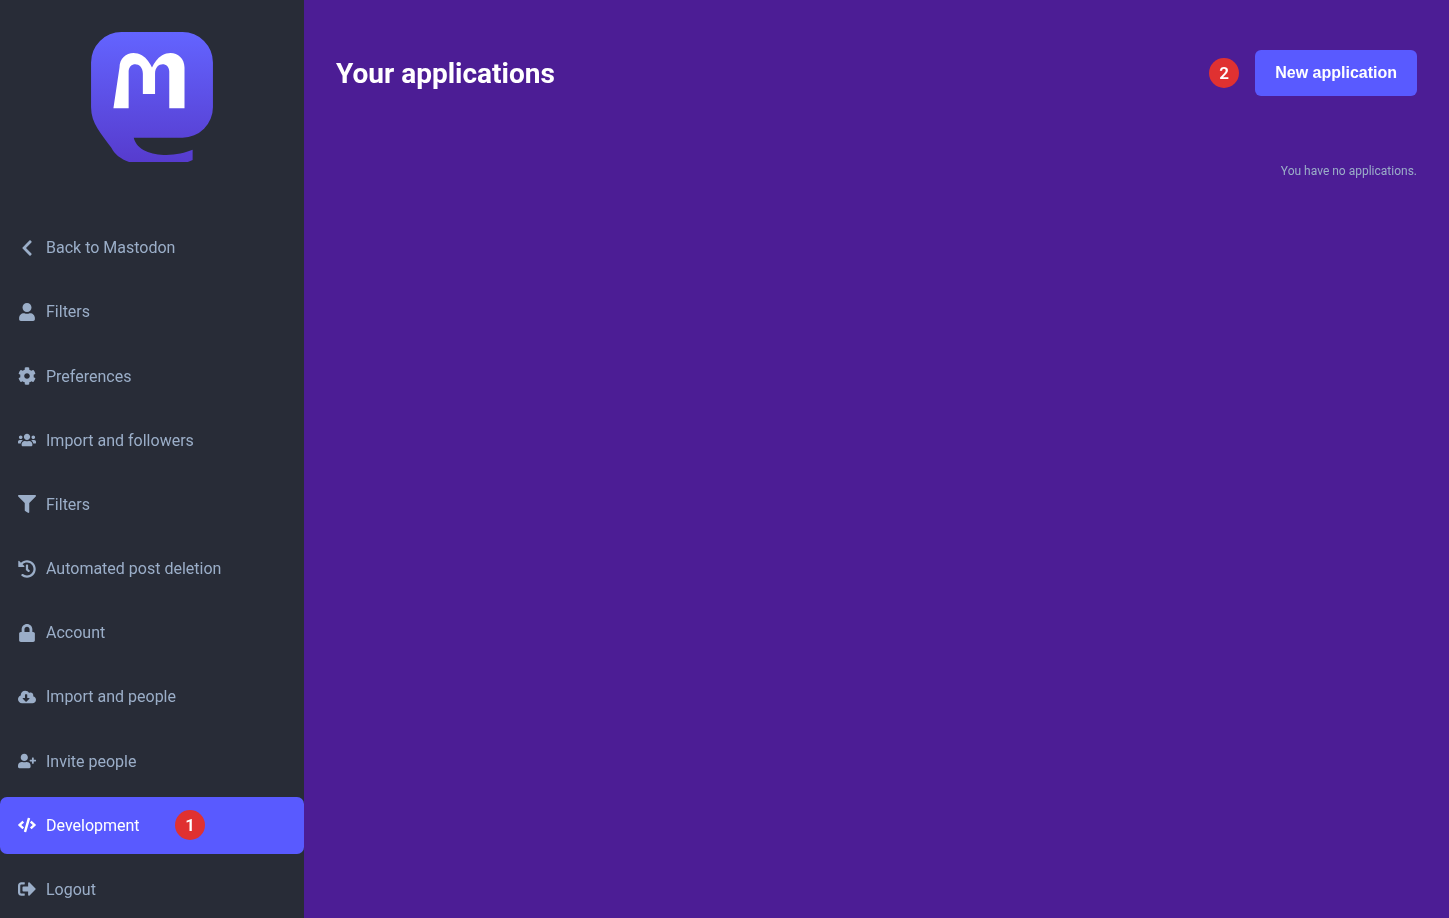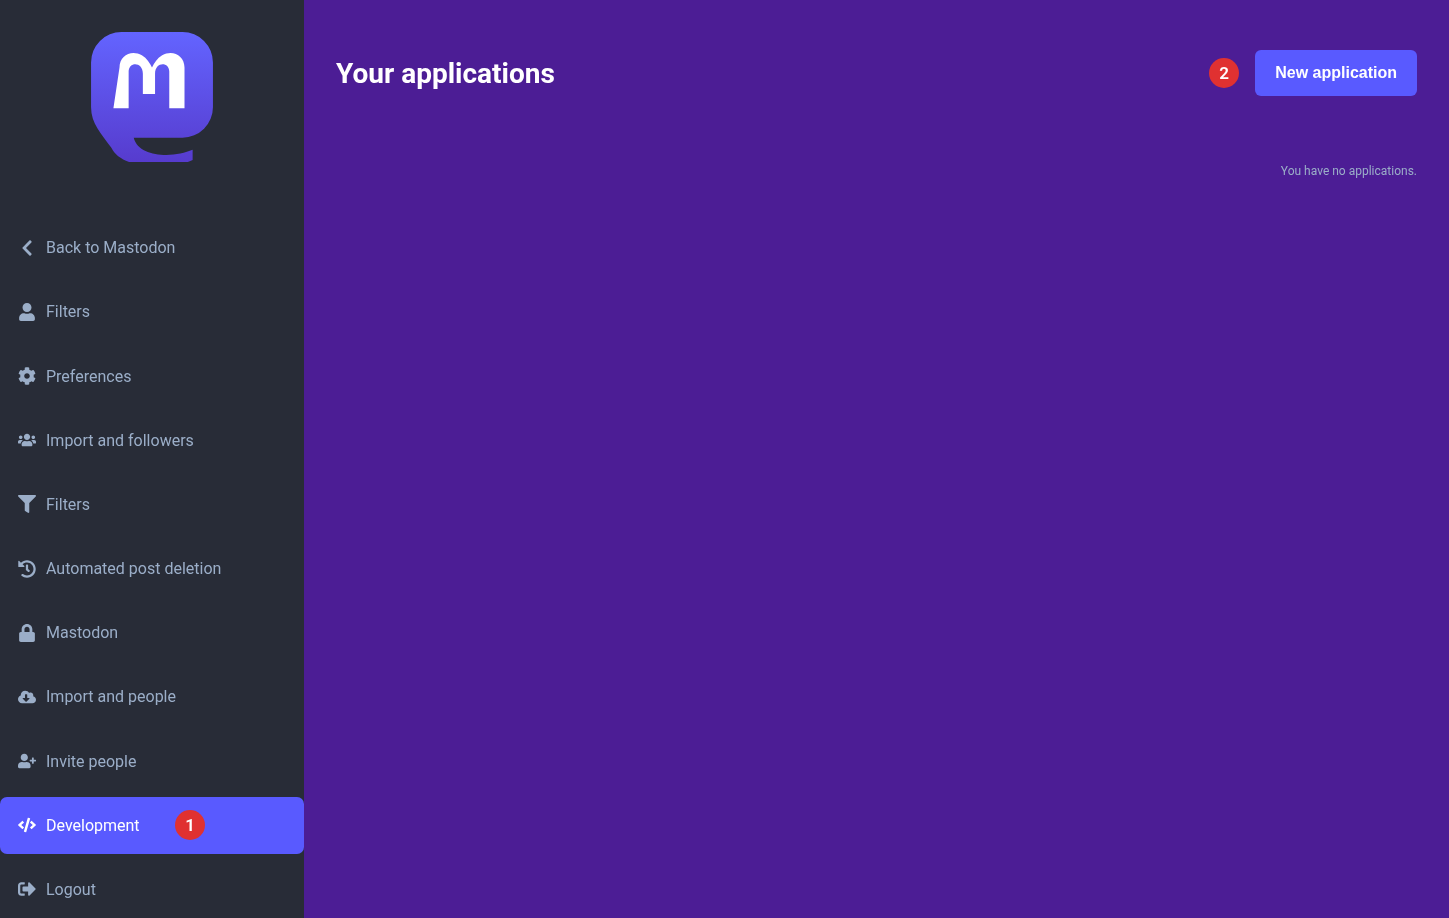--- a/index.html
+++ b/index.html
@@ -189,21 +189,21 @@
     </span>
     <span>Automated post deletion</span>
   </a>
 
   <a class="nav-item">
     <span class="icon">
       <svg viewBox="0 0 448 512">
           <path d="M400 224h-24v-72C376 68.2 307.8 0 224 0S72 68.2 72 152v72H48c-26.5 0-48 21.5-48 48v192c0 26.5 21.5 48 48 48h352c26.5 0 48-21.5 48-48V272c0-26.5-21.5-48-48-48zm-104 0H152v-72c0-39.7 32.3-72 72-72s72 32.3 72 72v72z"></path>
         </svg>
     </span>
-    <span>Mastodon</span>
+    <span>Account</span>
   </a>
 
   <a class="nav-item">
     <span class="icon">
       <svg viewBox="0 0 640 512">
           <path d="M537.6 226.6c4.1-10.7 6.4-22.4 6.4-34.6 0-53-43-96-96-96-19.7 0-38.1 6-53.3 16.2C367 64.2 315.3 32 256 32c-88.4 0-160 71.6-160 160 0 2.7.1 5.4.2 8.1C40.2 219.8 0 273.2 0 336c0 79.5 64.5 144 144 144h368c70.7 0 128-57.3 128-128 0-61.9-44-113.6-102.4-125.4zm-132.9 88.7L299.3 420.7c-6.2 6.2-16.4 6.2-22.6 0L171.3 315.3c-10.1-10.1-2.9-27.3 11.3-27.3H248V176c0-8.8 7.2-16 16-16h48c8.8 0 16 7.2 16 16v112h65.4c14.2 0 21.4 17.2 11.3 27.3z"></path>
         </svg>
     </span>
     <span>Import and people</span>
   </a>

